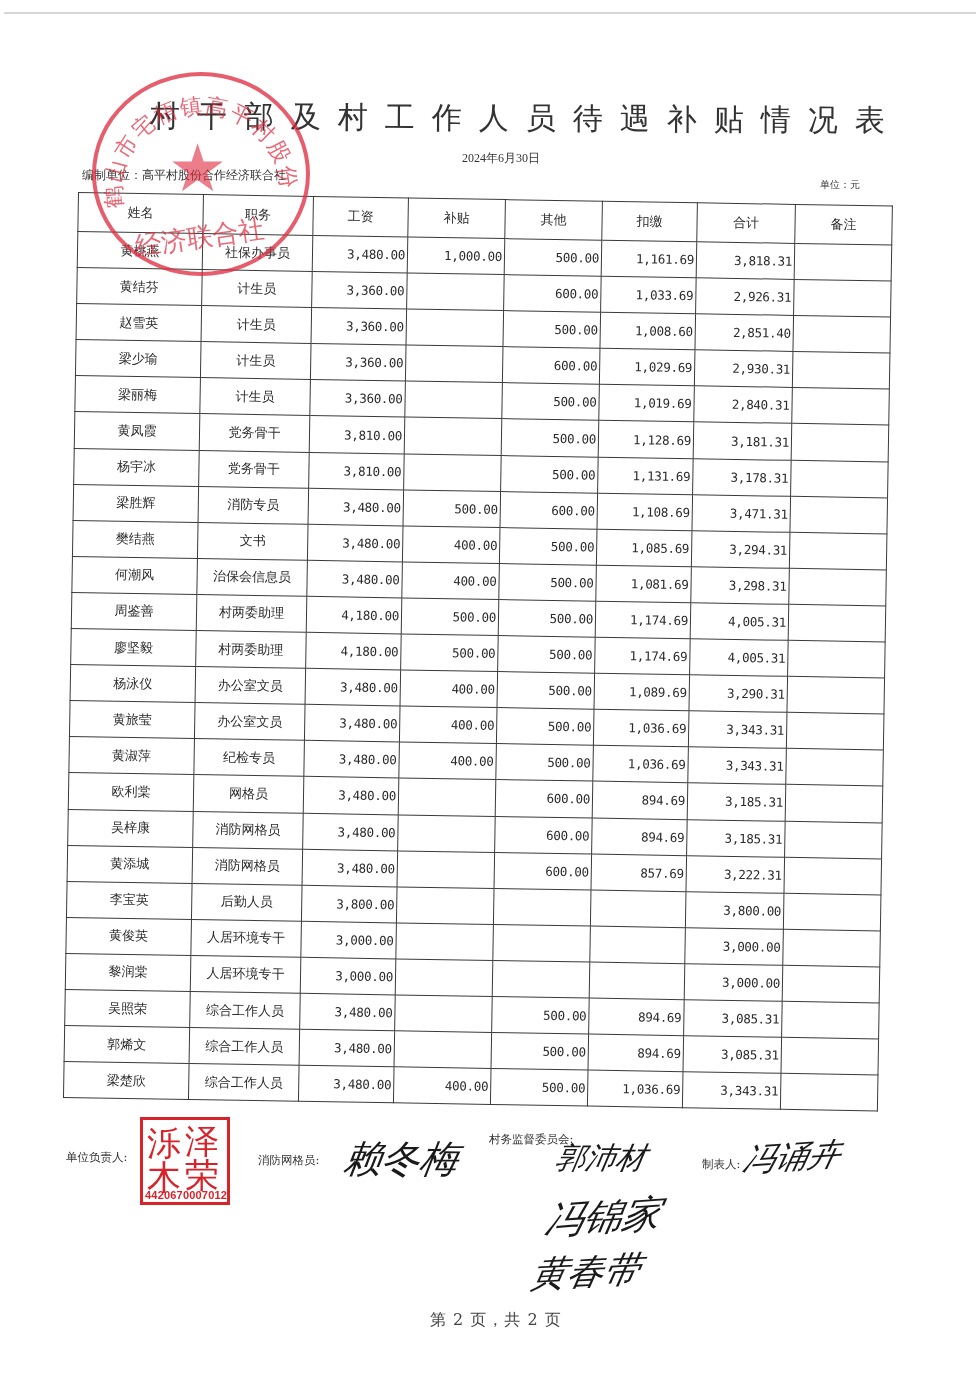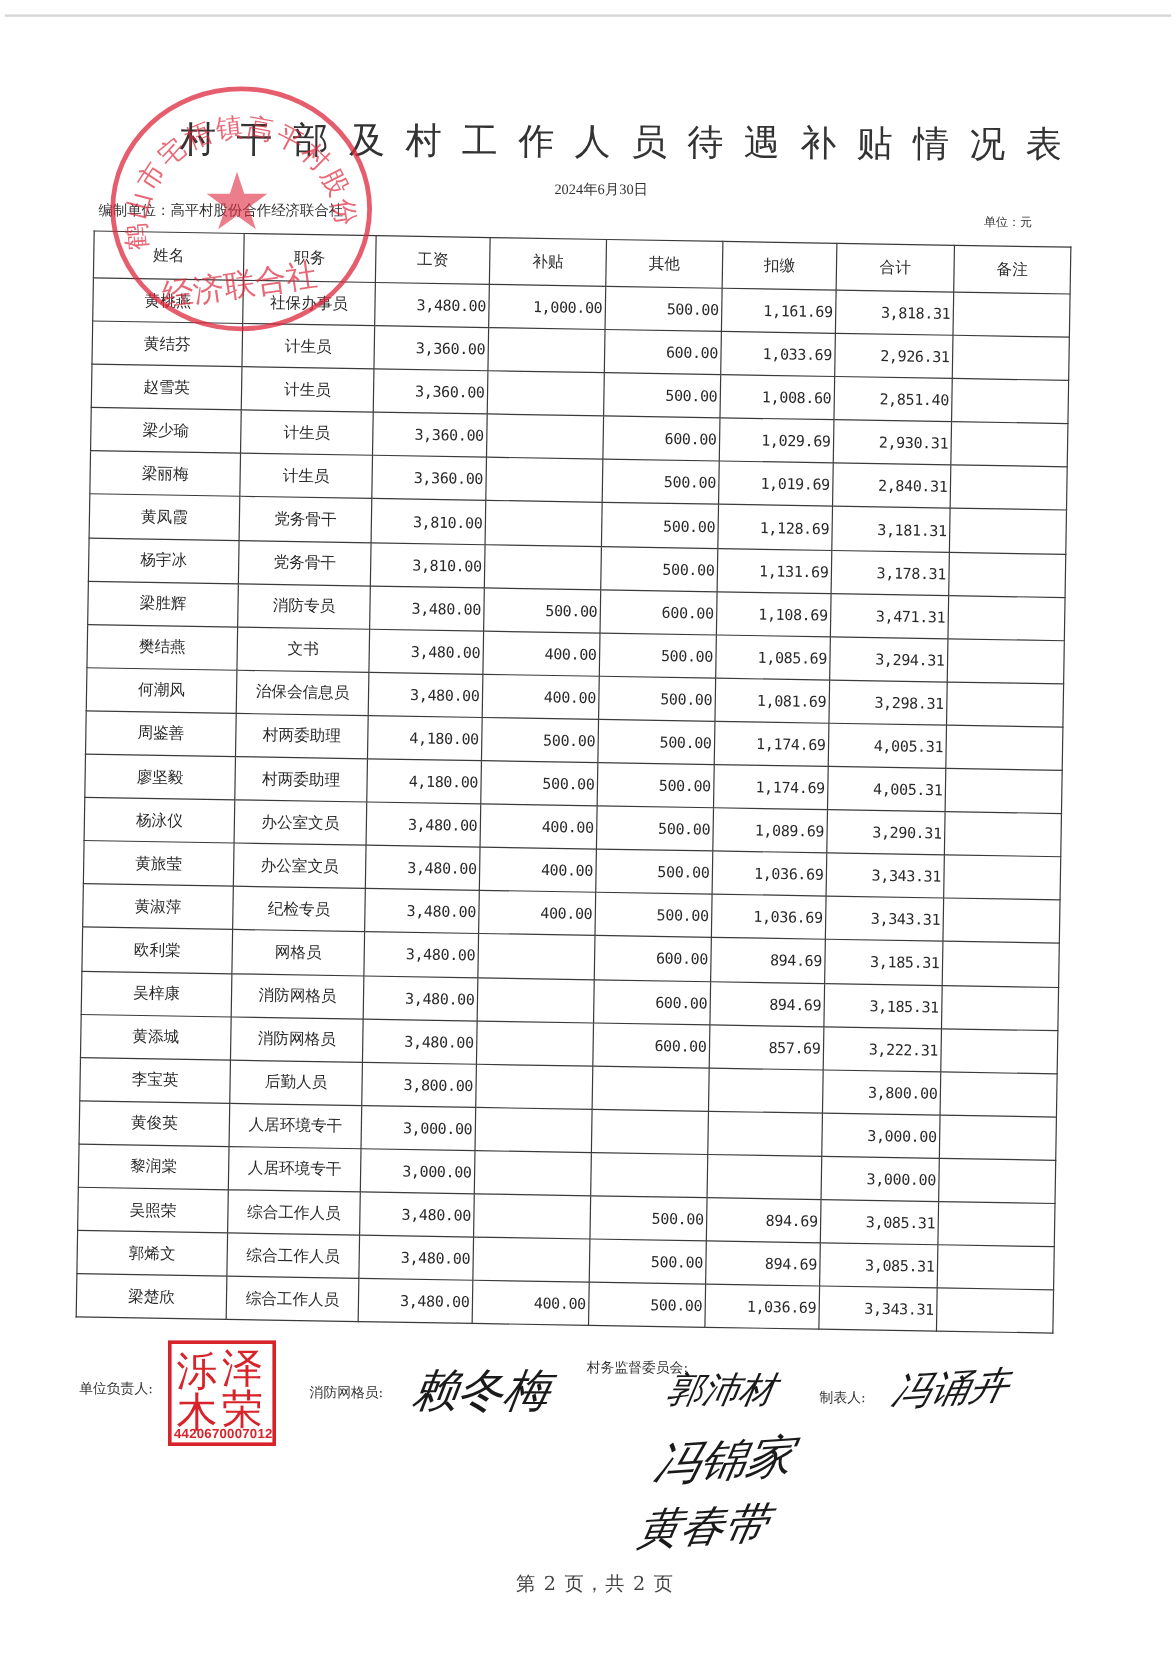--- a/index.html
+++ b/index.html
@@ -475,16 +475,16 @@
 </div>
 
 <div class="sig-label" style="left:258px; top:1153px;">消防网格员:</div>
 <div class="signature" style="left:344px; top:1134px; font-size:38px; transform:skewX(-8deg);">赖冬梅</div>
 
 <div class="sig-label" style="left:458px; top:1132px;margin-left:31px;">村务监督委员会:</div>
 <div class="signature" style="left:556px; top:1138px; font-size:30px; transform:skewX(-10deg);">郭沛材</div>
 <div class="signature" style="left:546px; top:1192px; font-size:38px; transform:skewX(-14deg) rotate(-4deg);">冯锦家</div>
 <div class="signature" style="left:532px; top:1248px; font-size:36px; transform:skewX(-14deg) rotate(-3deg);">黄春带</div>
 
-<div class="sig-label" style="left:683px; top:1157px;">制表人:</div>
+<div class="sig-label" style="left:702px; top:1157px;">制表人:</div>
 <div class="signature" style="left:744px; top:1136px; font-size:32px; transform:skewX(-16deg) rotate(-4deg);">冯诵卉</div>
 
 <div class="page-num">第 2 页，共 2 页</div>
 
 </body></html>

